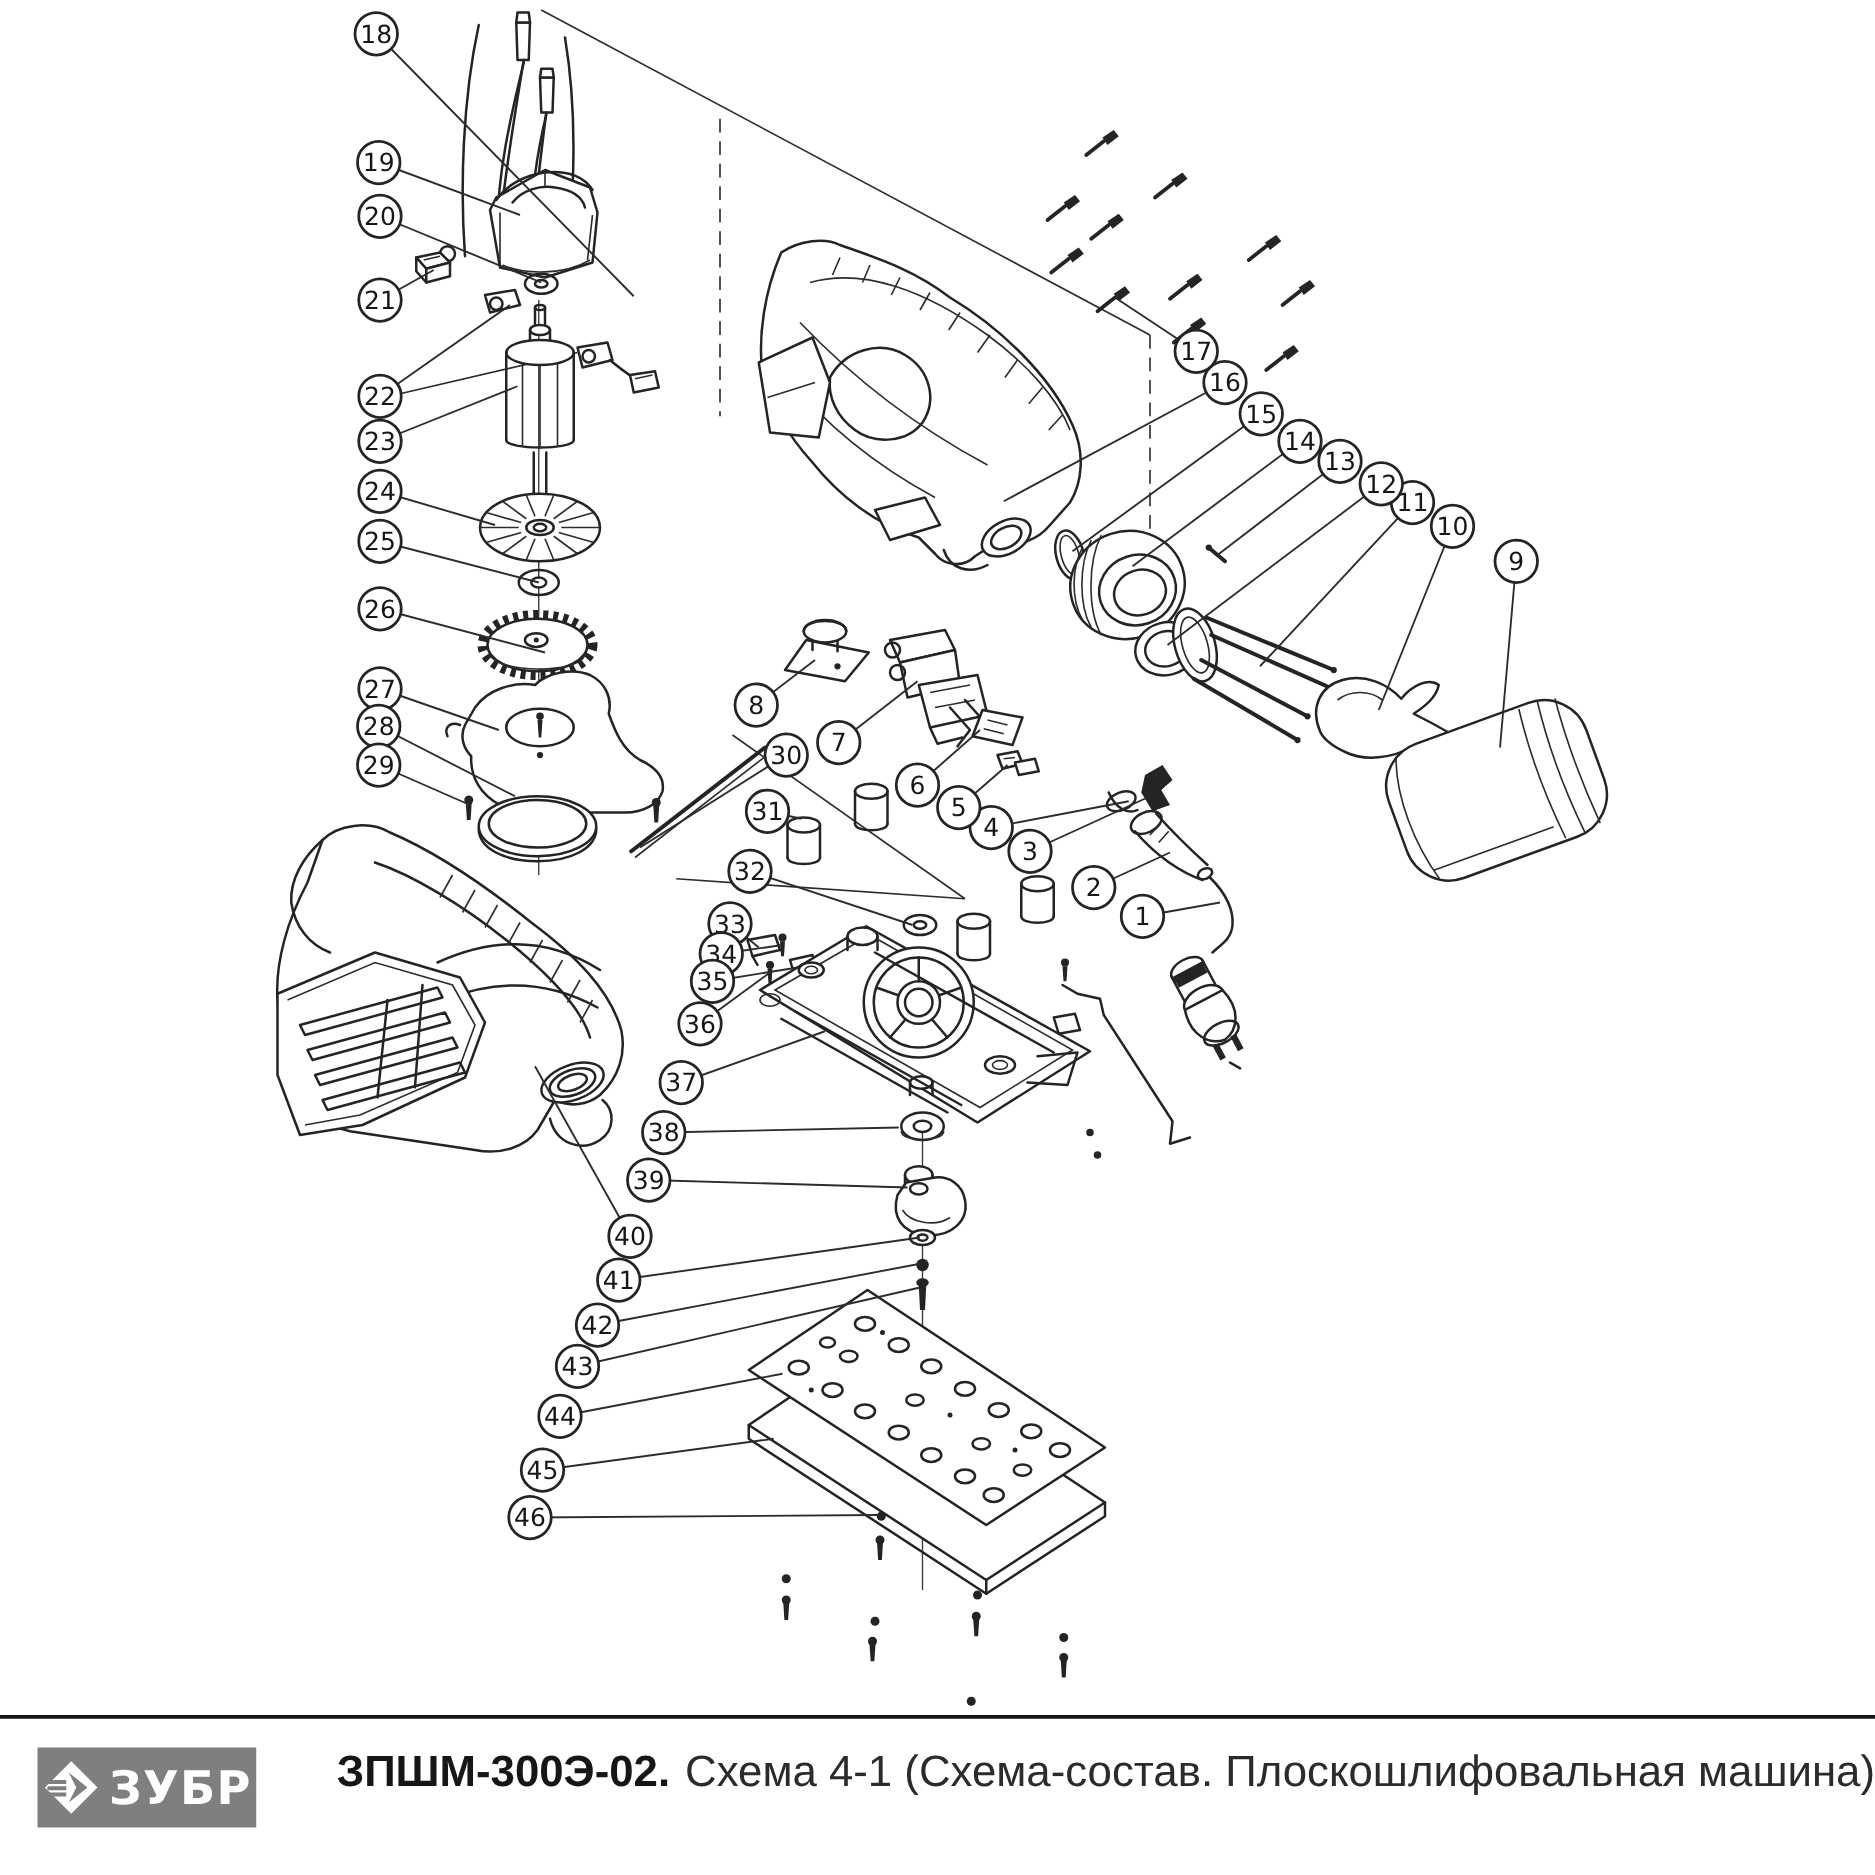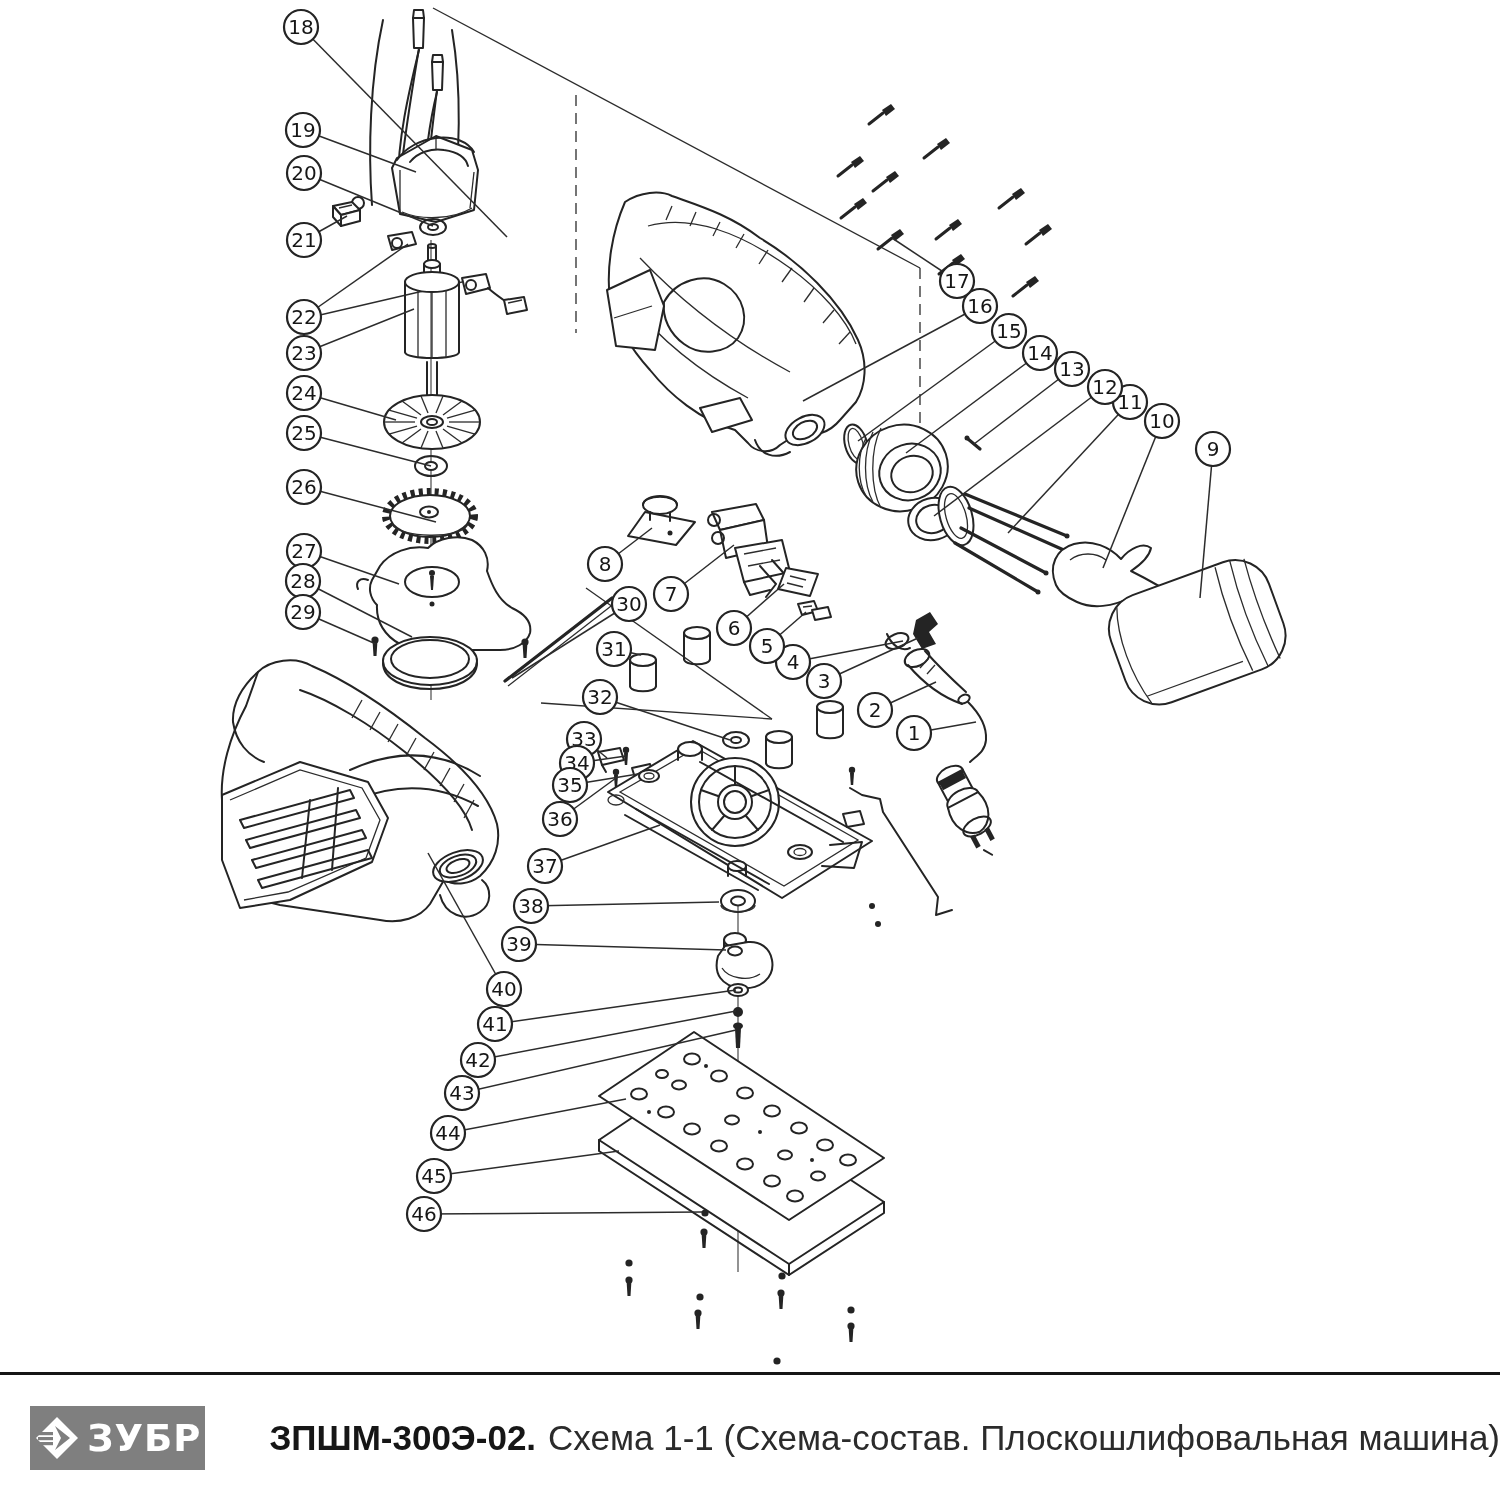--- a/index.html
+++ b/index.html
@@ -12,21 +12,21 @@
   .pd {fill:#242424;stroke:none;}
   .thin {stroke:#2c2c2c;stroke-width:1.3;fill:none;}
   .hair {stroke:#3a3a3a;stroke-width:1.1;fill:none;}
   .thick{stroke:#242424;stroke-width:3.2;fill:none;stroke-linecap:round;}
   .dash {stroke:#2c2c2c;stroke-width:1.3;fill:none;stroke-dasharray:11 7;}
   .leader{stroke:#2c2c2c;stroke-width:1.5;fill:none;}
   .co   {fill:#fff;stroke:#242424;stroke-width:2.2;}
   .cot  {font-family:"DejaVu Sans", sans-serif;font-size:20px;fill:#161616;text-anchor:middle;}
   
   .rule{position:absolute;left:0;top:1372px;width:1500px;height:3px;background:#161616;}
-  .footer{position:absolute;left:0;top:1398px;width:1500px;height:80px;display:flex;align-items:center;}
+  .footer{position:absolute;left:0;top:1398px;width:1500px;height:80px;display:flex;}
   .logo{margin-left:30px;width:218px;height:64px;display:flex;align-items:center;justify-content:center;gap:7px;}
   .logo-text{color:#fff;font-weight:bold;font-size:37px;letter-spacing:1px;font-family:"DejaVu Sans", sans-serif;}
   .caption{margin-left:40px;font-size:35px;color:#161616;white-space:nowrap;}
   .caption .model{font-weight:600;margin-left:24px;}
   .caption .rest{font-weight:300;color:#2b2b2b;margin-left:12px;}
 </style>
 </head>
 <body>
 
 <div id="page">
@@ -753,17 +753,17 @@
     <svg width="46" height="46" viewBox="0 0 46 46">
       <polygon points="23,2 44,23 23,44 2,23" fill="#ffffff"></polygon>
       <rect x="4" y="17" width="15" height="3.2" fill="#7f7f7f"></rect>
       <rect x="4" y="22" width="15" height="3.2" fill="#7f7f7f"></rect>
       <rect x="4" y="27" width="15" height="3.2" fill="#7f7f7f"></rect>
       <polygon points="21,11 36,23 21,35 27,23" fill="#7f7f7f"></polygon>
     </svg>
     <span class="logo-text">ЗУБР</span>
   </div>
   <div class="caption">
-    <span class="model">ЗПШМ-300Э-02.</span><span class="rest">Схема 1-1 (Схема-состав. Плоскошлифовальная машина)</span>
+    <span class="model">ЗПШМ-300Э-02.</span><span class="rest">Схема 4-1 (Схема-состав. Плоскошлифовальная машина)</span>
   </div>
 </div>
 
 </div>
 
 </body></html>

